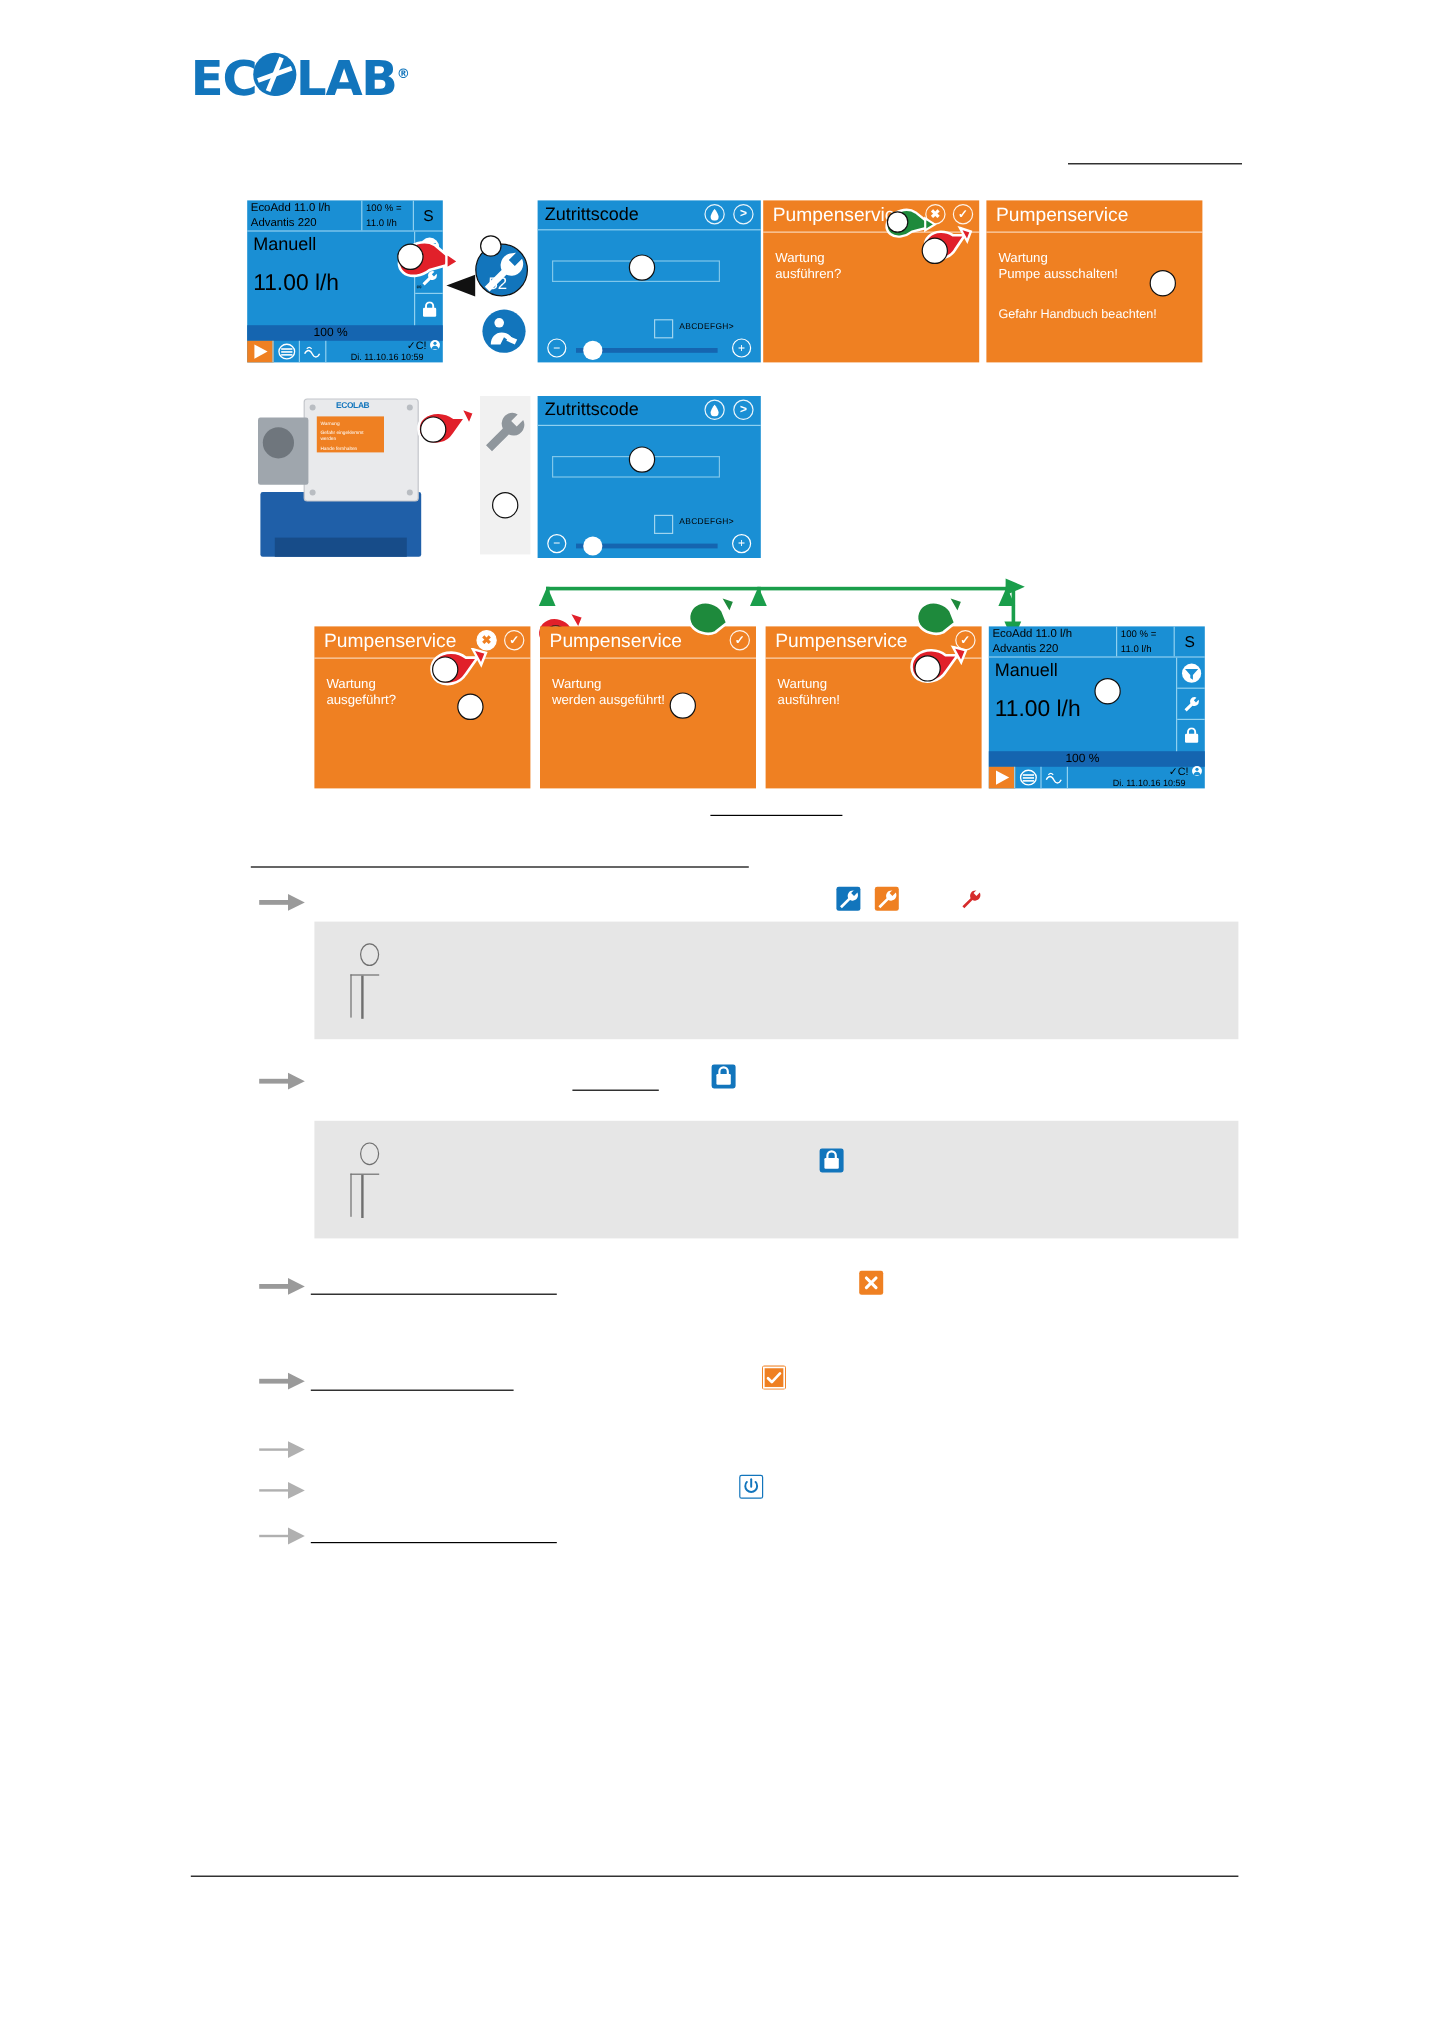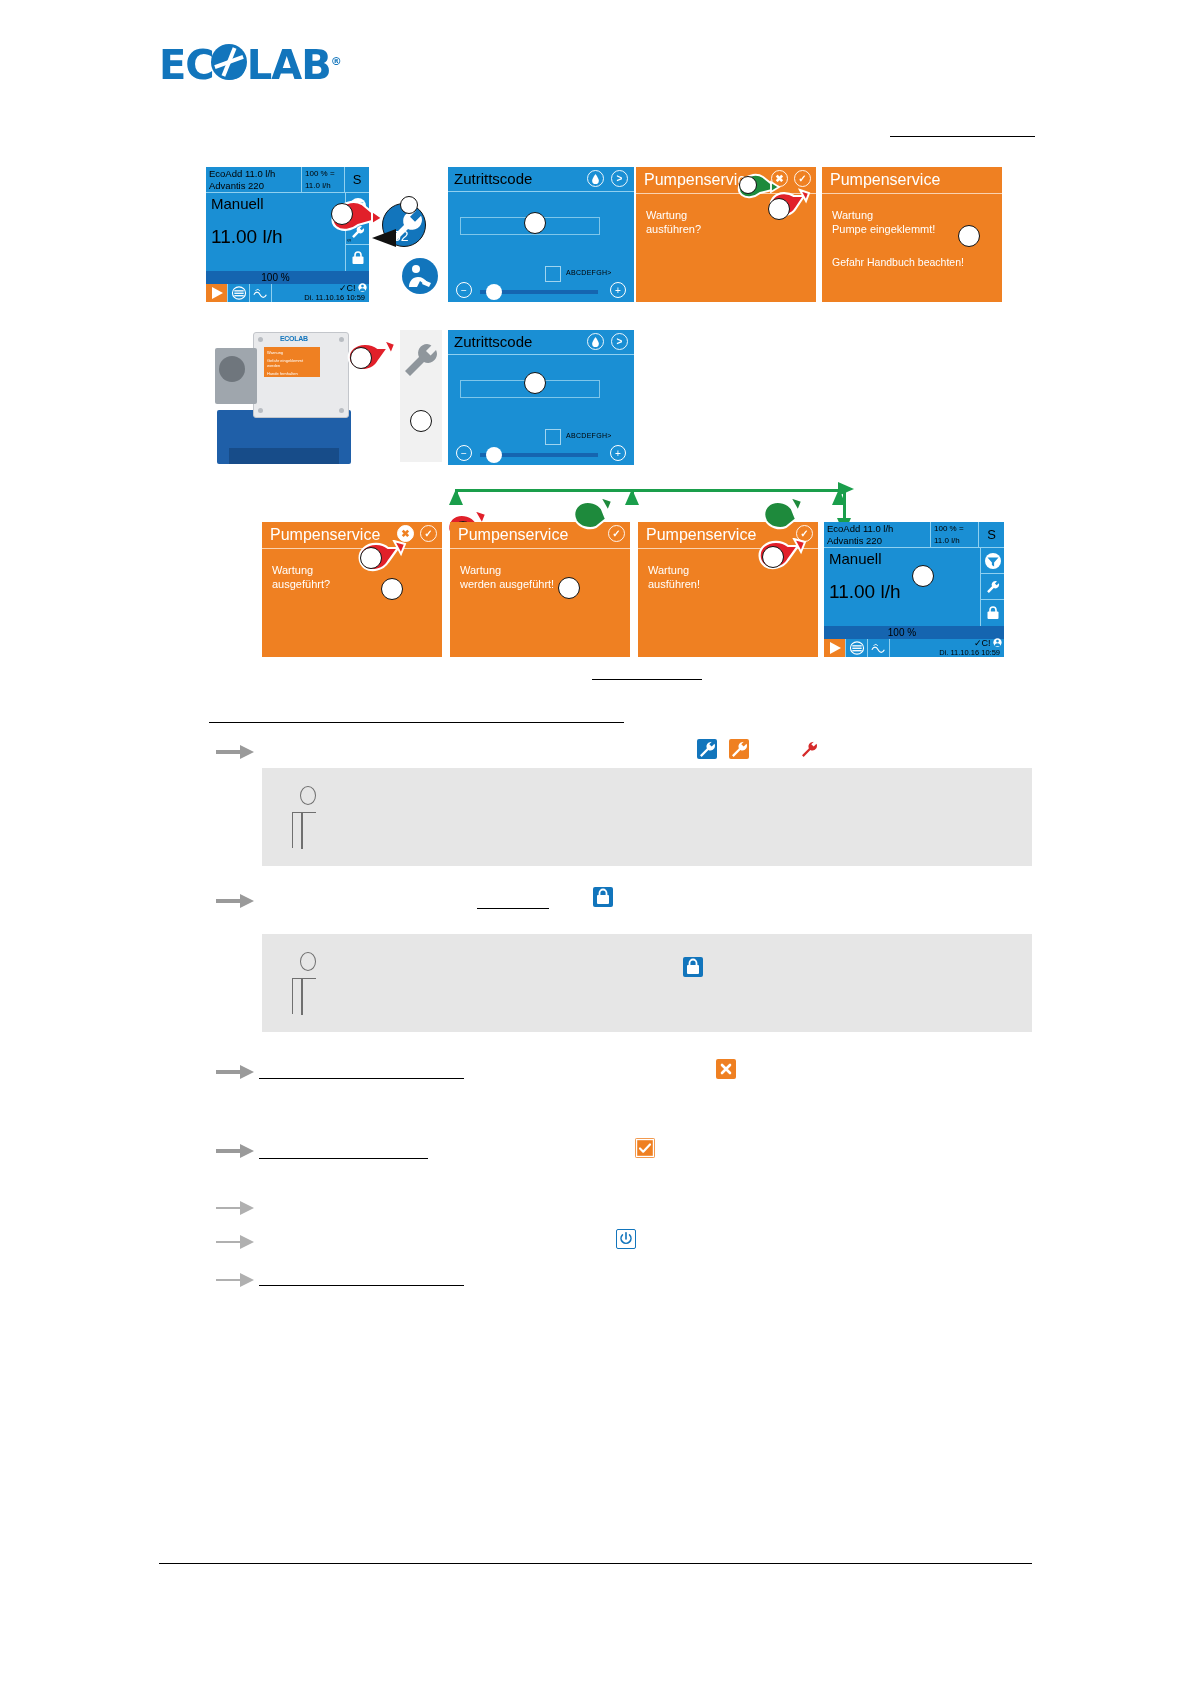--- a/index.html
+++ b/index.html
@@ -38,21 +38,21 @@
   .run .body { position:relative; height:78px; }
   .run .mode { font-size:15px; padding:2px 5px; }
   .run .rate { font-size:19px; padding:12px 5px 0 5px; }
   .run .sidebar { position:absolute; right:0; top:0; width:24px; height:78px; border-left:1px solid #8fd0f0; }
   .run .sb-cell { height:26px; border-bottom:1px solid #8fd0f0; position:relative; }
   .run .pct { background:#1565b0; font-size:10px; text-align:center; height:13px; line-height:13px; padding-right:24px;}
   .run .foot { display:flex; height:18px; position:relative; }
   .run .foot .fb { width:22px; height:18px; border-right:1px solid #8fd0f0; position:relative; }
   .run .foot .play { background:#ef8022; }
   .run .foot .rest { flex:1; }
-  .run .dt { position:absolute; right:4px; bottom:0px; font-size:7.5px; }
+  .run .dt { position:absolute; right:16px; bottom:0px; font-size:7.5px; }
   .run .chk { position:absolute; right:2px; top:-1px; font-size:9px; }
 
   .tri-play {
     position:absolute; left:6px; top:3px;
     width:0;height:0;border-left:11px solid #fff;
     border-top:6px solid transparent;border-bottom:6px solid transparent;
   }
   .ic-menu, .ic-wave, .ic-lock, .ic-funnel, .ic-wrench-sm, .ic-person {
     position:absolute; left:50%; top:50%; transform:translate(-50%,-50%);
   }
@@ -236,21 +236,21 @@
 </div>
 
 <div class="hand" style="left:322px; top:198px; width:62px; height:40px;">
   <svg width="62" height="40" viewBox="0 0 62 40">
     <path d="M52 16 L40 6 C33 2 24 4 18 9 C10 15 8 24 14 29 C20 34 30 32 36 27 L50 23 Z" fill="#e1202a" stroke="#ffffff" stroke-width="2.2" stroke-linejoin="round"></path>
     <path d="M50 13 L60 20 L50 26 Z" fill="#e1202a" stroke="#ffffff" stroke-width="2"></path>
   </svg>
 </div>
 <div class="marker" style="left:331px; top:203px;"></div>
 
-<div style="position:absolute; left:382px; top:203px; width:44px; height:44px; border-radius:50%; background:#1275bc; border:1.6px solid #111; overflow:hidden;">
+<div style="position:absolute; left:396px; top:203px; width:44px; height:44px; border-radius:50%; background:#1275bc; border:1.6px solid #111; overflow:hidden;">
   <svg width="44" height="44" viewBox="0 0 44 44">
     <path d="M30 7a10 10 0 0 0-9 14L7 35l4 4 14-14a10 10 0 0 0 14-9c0-1.6-.4-3-1-4.3l-6 6-5-5 6-6A10 10 0 0 0 30 7z" fill="#ffffff"></path>
   </svg>
   <span style="position:absolute;left:10px;bottom:2px;color:#fff;font-size:14px;">52</span>
 </div>
 <div class="marker sm" style="left:400px; top:196px;"></div>
 
 <div style="position:absolute;left:372px;top:229px;width:0;height:0;border-right:24px solid #111;border-top:9px solid transparent;border-bottom:9px solid transparent;"></div>
 
 <div style="position:absolute; left:402px; top:258px; width:36px; height:36px; border-radius:50%; background:#1275bc;">
@@ -301,21 +301,21 @@
     <path d="M42 8 L34 20 C30 27 21 29 15 26 C8 22 7 14 12 9 C17 4 26 4 32 8 Z" fill="#e1202a" stroke="#ffffff" stroke-width="2.2" stroke-linejoin="round"></path>
     <path d="M38 2 L47 5 L44 13 Z" fill="#e1202a" stroke="#ffffff" stroke-width="2"></path>
   </svg>
 </div>
 <div class="marker" style="left:768px; top:198px;"></div>
 
 <div class="dlg" style="left:822px; top:167px; width:180px; height:135px;">
   <div class="dtitle">Pumpenservice</div>
   <div class="dtext">
     <div>Wartung</div>
-    <div>Pumpe eingeklemmt!</div>
+    <div>Pumpe ausschalten!</div>
   </div>
   <div class="dtext2" style="top:88px;">Gefahr Handbuch beachten!</div>
 </div>
 <div class="marker" style="left:958px; top:225px;"></div>
 
 <div class="pump-photo">
   <div class="pp-base"></div>
   <div class="pp-base2"></div>
   <div class="pp-body">
     <div class="pp-brand">ECOLAB</div>

